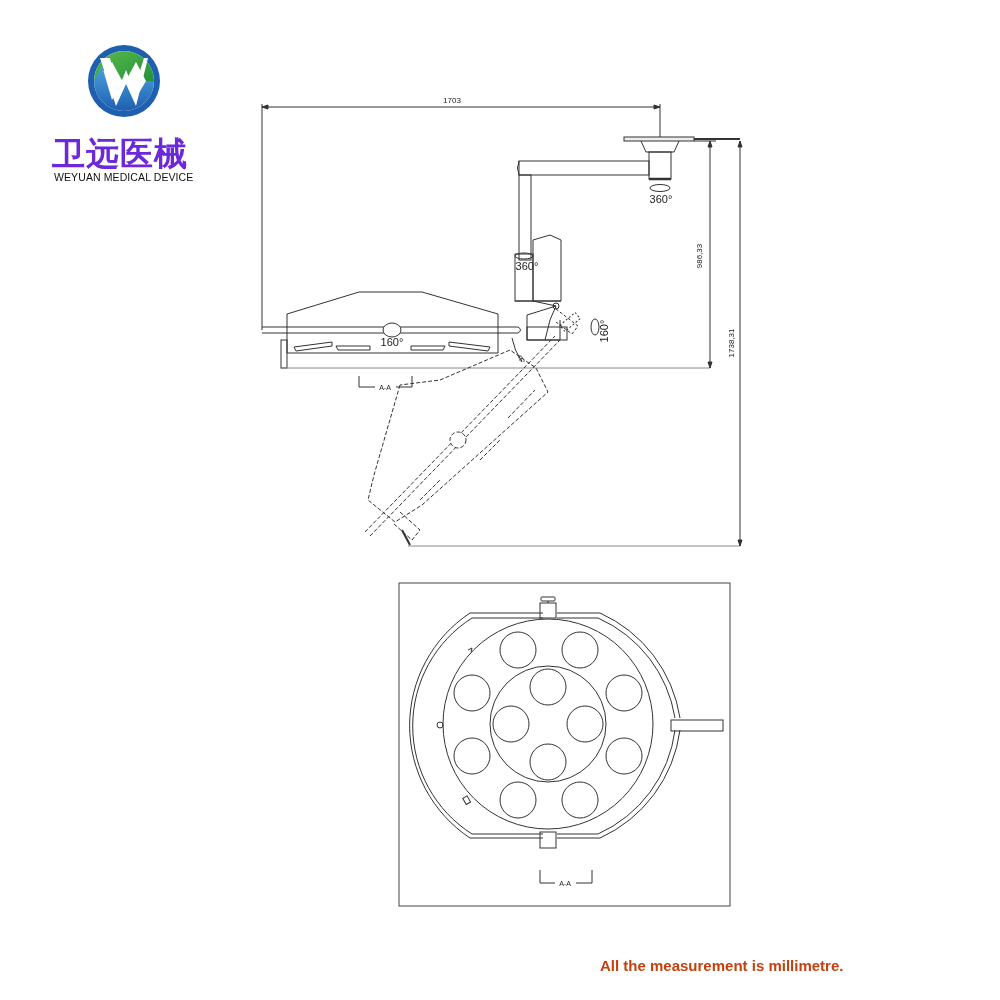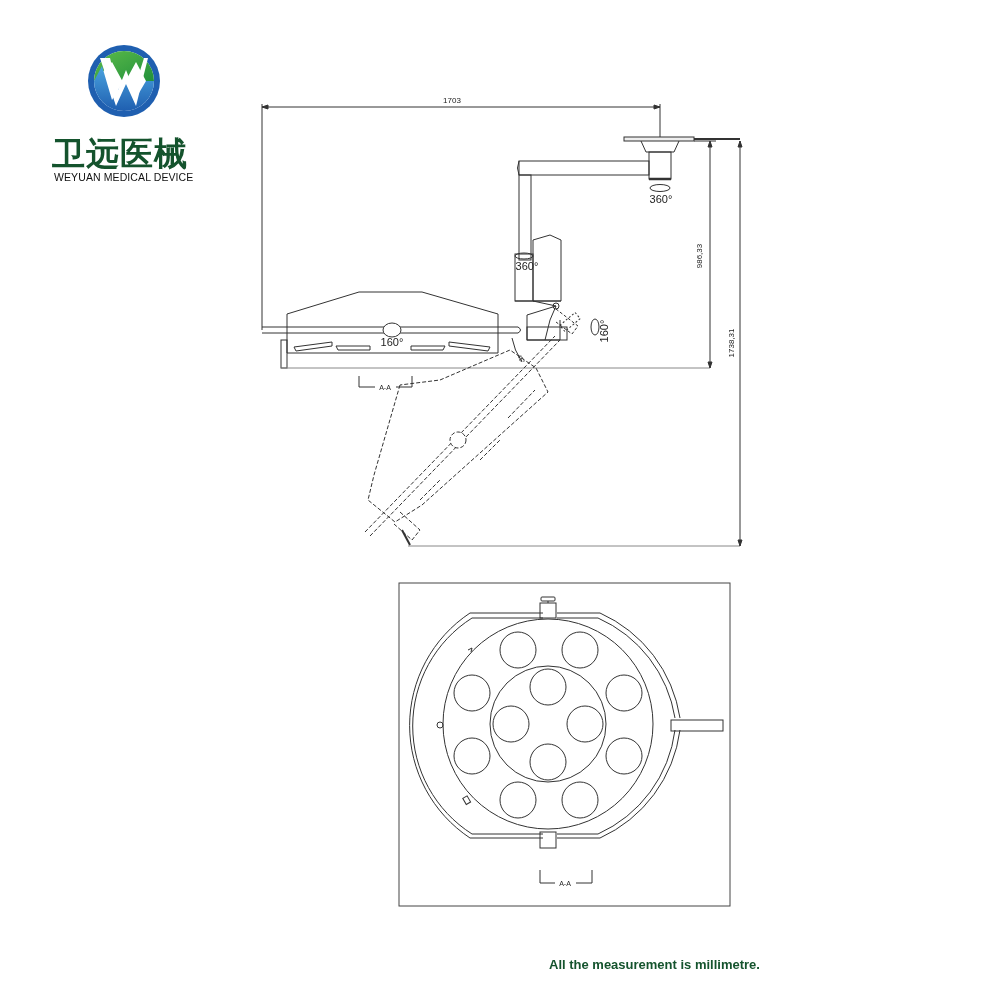--- a/index.html
+++ b/index.html
@@ -1,21 +1,21 @@
 <!DOCTYPE html>
 <html><head>
 <meta charset="utf-8">
 <style>
   html, body { margin: 0; padding: 0; background: #ffffff; }
   body { width: 1000px; height: 1000px; position: relative; overflow: hidden; font-family: "Liberation Sans", sans-serif; }
   .logo { position: absolute; left: 50px; top: 40px; width: 160px; height: 150px; }
-  .logo-cn { position: absolute; left: 52px; top: 136px; width: 150px; font-family: "DejaVu Sans", sans-serif; font-weight: bold; font-size: 33px; letter-spacing: 1px; color: #14532d; line-height: 36px; white-space: nowrap; }
+  .logo-cn { position: absolute; left: 52px; top: 136px; width: 150px; font-family: "DejaVu Sans", sans-serif; font-weight: bold; font-size: 33px; letter-spacing: 1px; color: #6d28d9; line-height: 36px; white-space: nowrap; }
   .logo-en { position: absolute; left: 54px; top: 171px; width: 150px; font-weight: normal; font-size: 10.5px; color: #111; letter-spacing: 0.1px; white-space: nowrap; }
   svg.drawing { position: absolute; left: 0; top: 0; }
-  .footer-note { position: absolute; left: 549px; top: 957px; font-weight: bold; font-size: 13px; color: #14532d; white-space: nowrap; }
+  .footer-note { position: absolute; left: 600px; top: 957px; font-weight: bold; font-size: 15px; color: #c2410c; white-space: nowrap; }
   .lbl { font-family: "Liberation Sans", sans-serif; fill: #222; }
 </style>
 </head>
 <body>
 
 <div class="logo">
   <svg width="160" height="150" viewBox="0 0 160 150">
     <defs>
       <linearGradient id="gblue" x1="0" y1="0" x2="0" y2="1">
         <stop offset="0" stop-color="#4aa3df"></stop>

